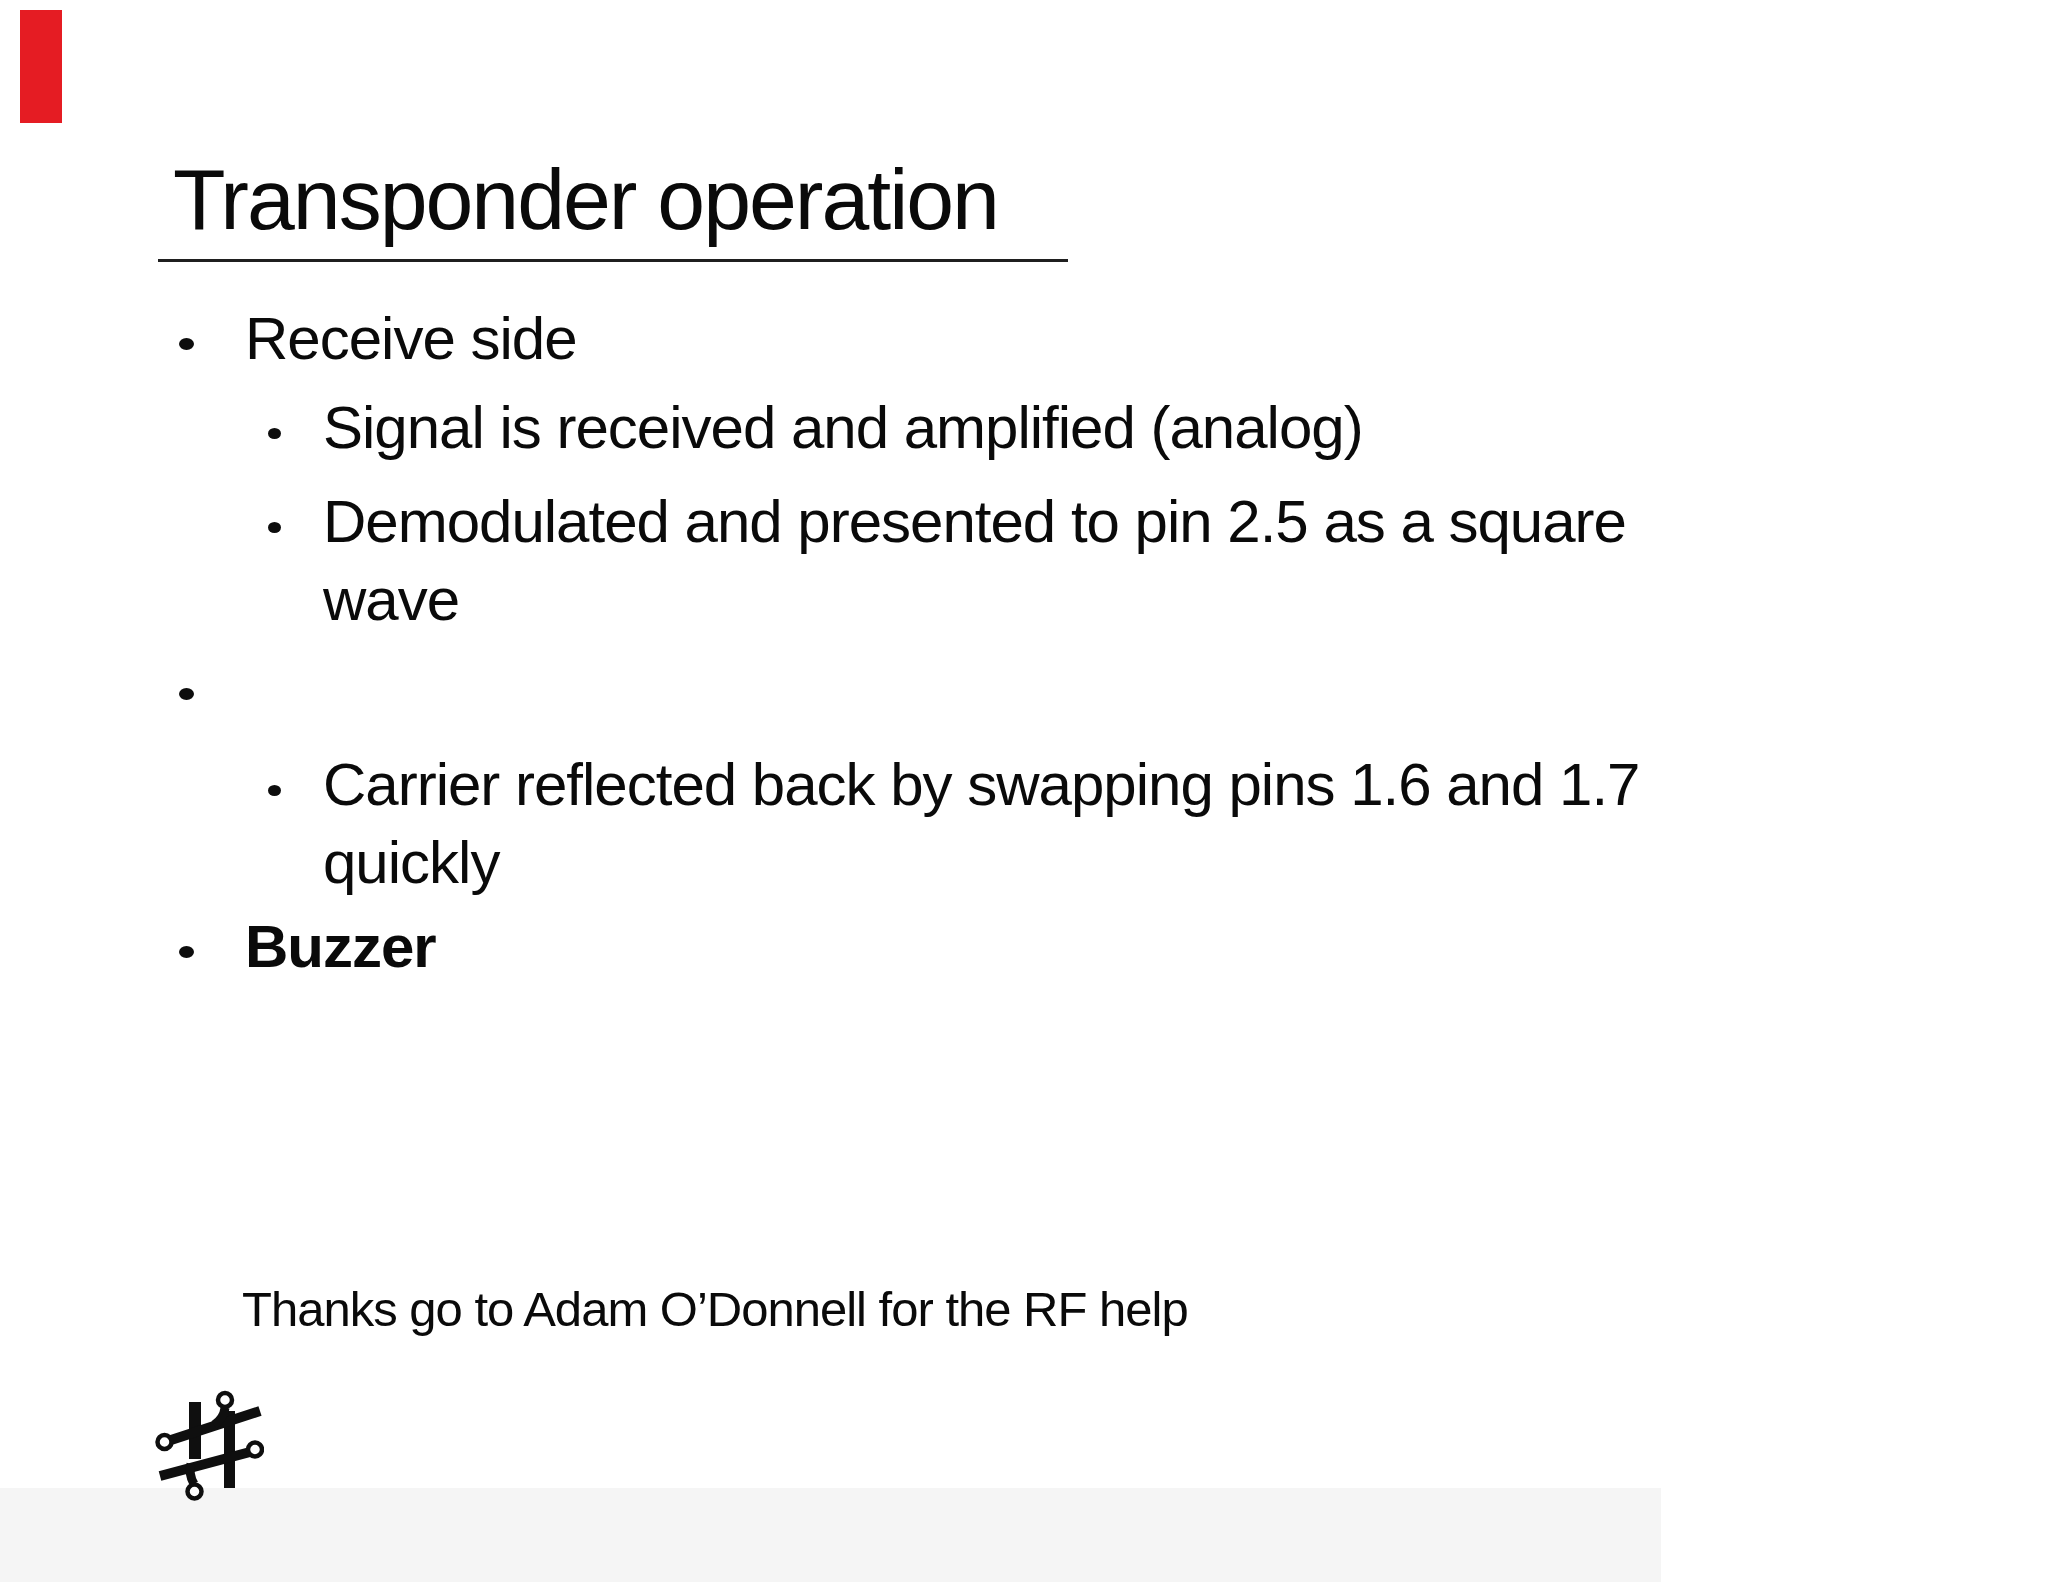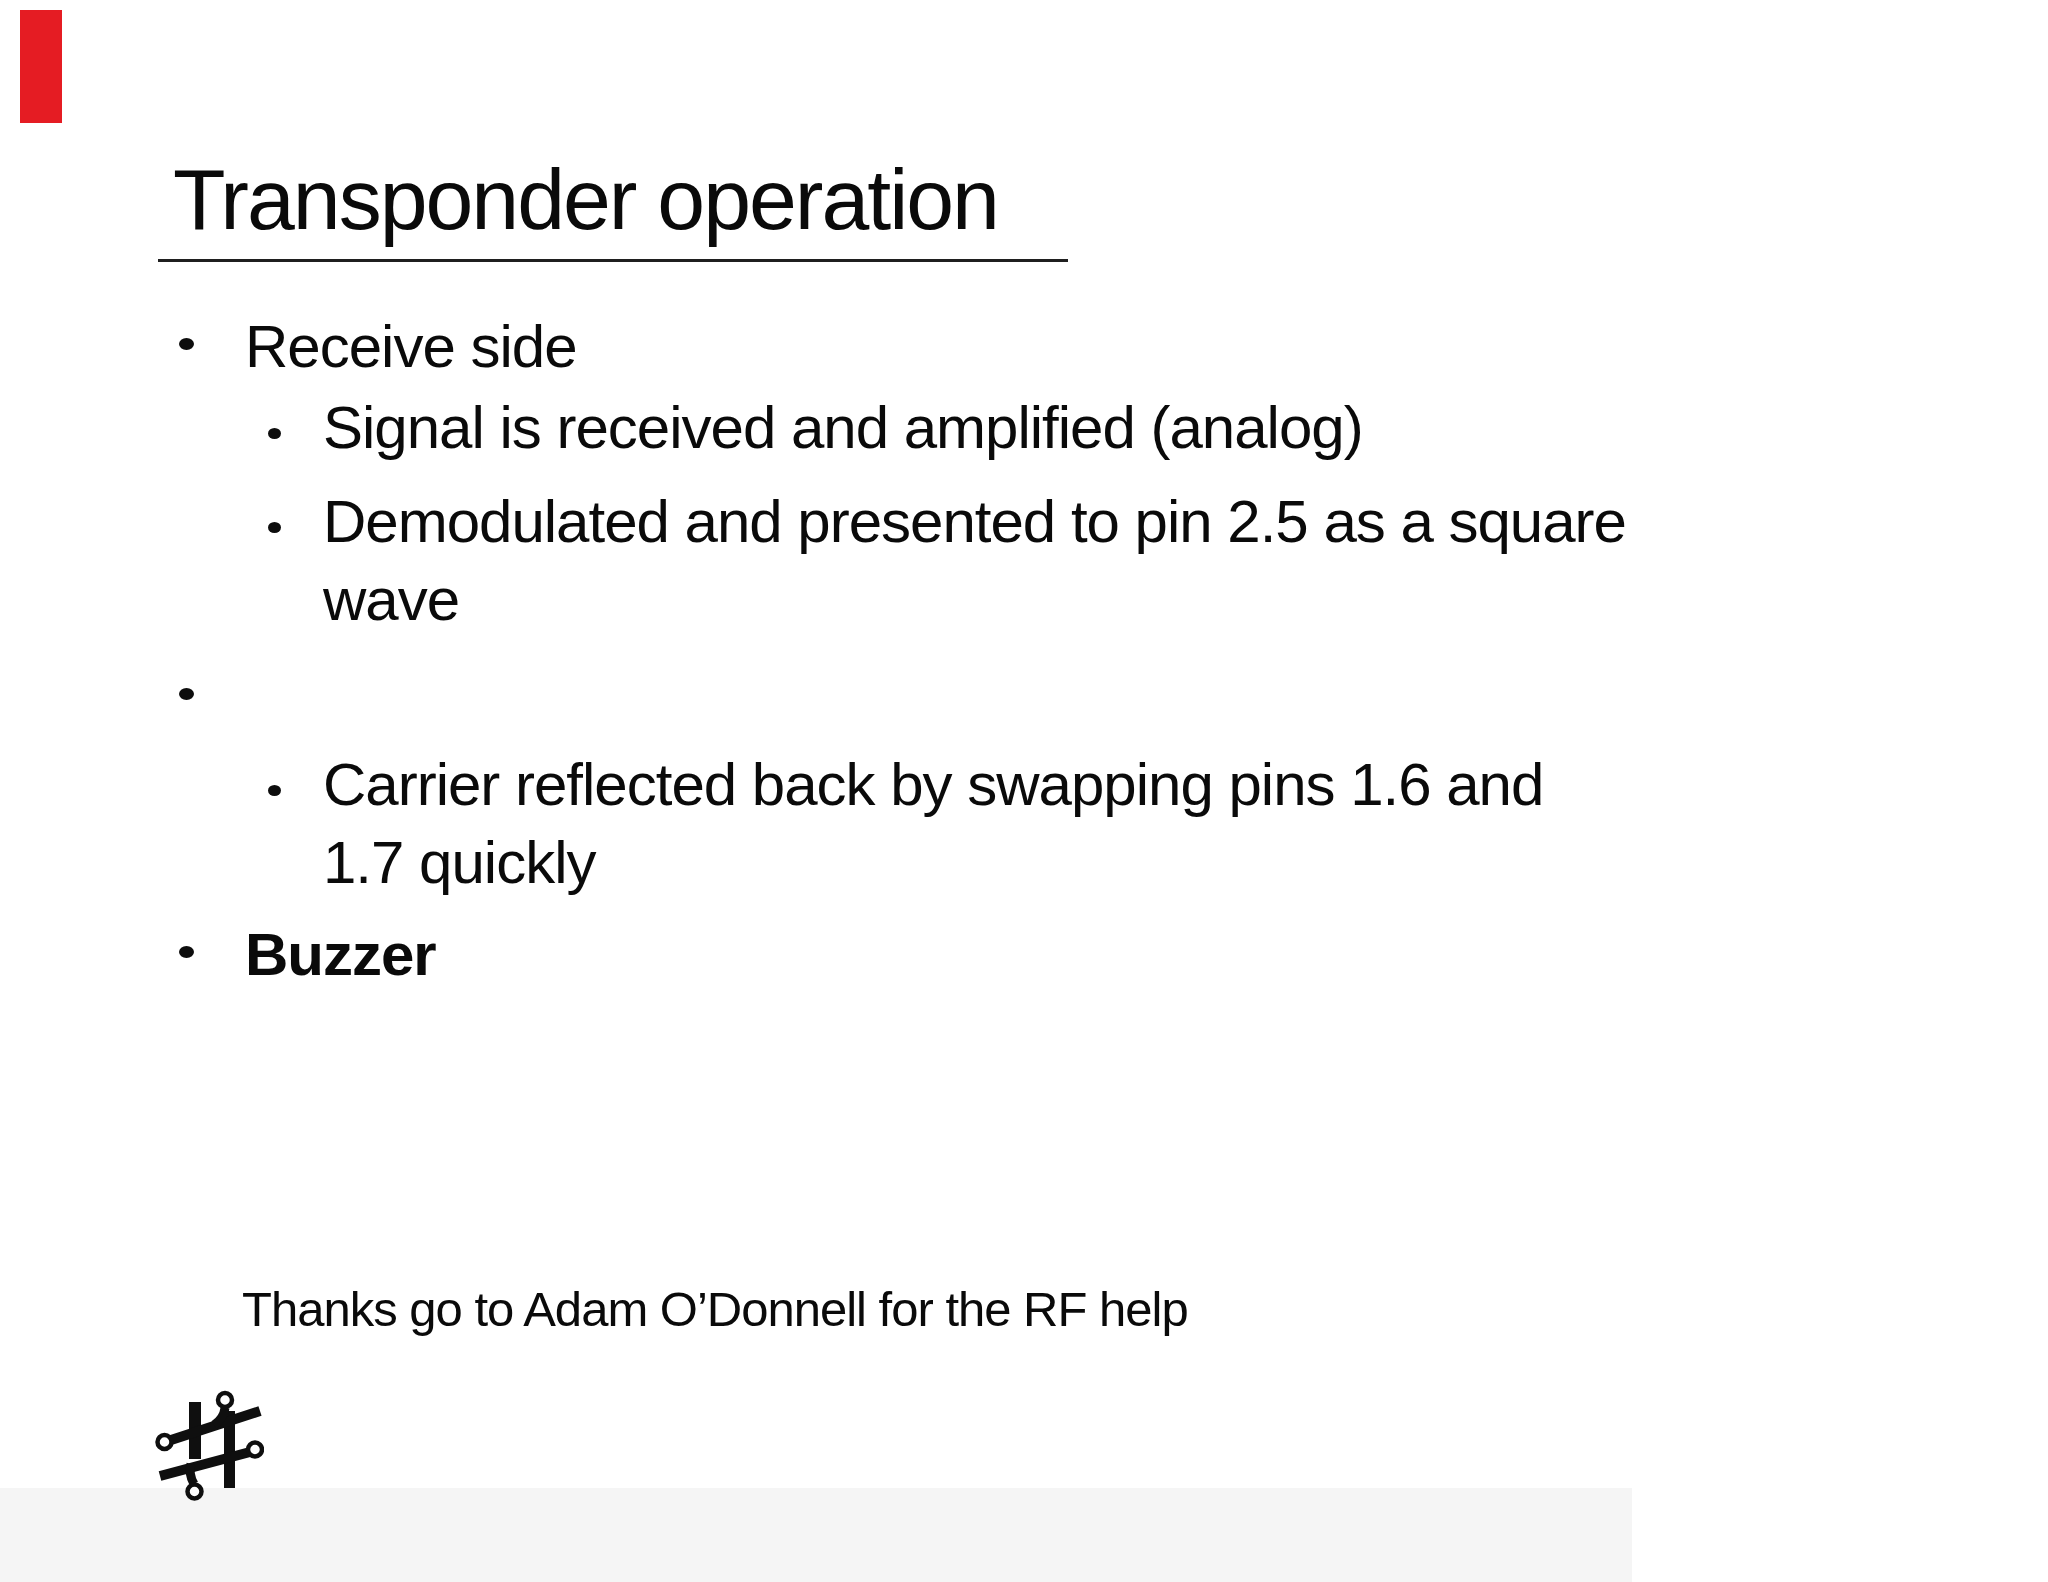--- a/index.html
+++ b/index.html
@@ -8,20 +8,21 @@
     background: #ffffff;
   }
   .slide {
     position: relative;
     width: 1632px;
     height: 1582px;
     background: #ffffff;
     overflow: hidden;
     font-family: "Liberation Sans", sans-serif;
     color: #0a0a0a;
+    padding-left: 29px;
   }
   .red-marker {
     position: absolute;
     left: 20px;
     top: 10px;
     width: 42px;
     height: 113px;
     background: #e51c23;
   }
   .title {
@@ -48,21 +49,21 @@
     line-height: 78px;
     letter-spacing: -1px;
   }
   .bullet-item .dot {
     position: absolute;
     background: #0d0d0d;
     border-radius: 50%;
   }
   .bullet-item.l1 { left: 179px; }
   .bullet-item.l1 .dot { left: 0; top: 38px; width: 15px; height: 12px; }
-  .bullet-item.l1 .btext { margin-left: 66px; margin-top: 8px; }
+  .bullet-item.l1 .btext { margin-left: 66px; }
   .bullet-item.l2 { left: 268px; }
   .bullet-item.l2 .dot { left: 0; top: 39px; width: 13px; height: 11px; }
   .bullet-item.l2 .btext { margin-left: 55px; }
   .btext {
     display: block;
     max-width: 1460px;
   }
   .item-receive   { top: 300px; }
   .item-signal    { top: 389px; }
   .item-demod     { top: 483px; }

